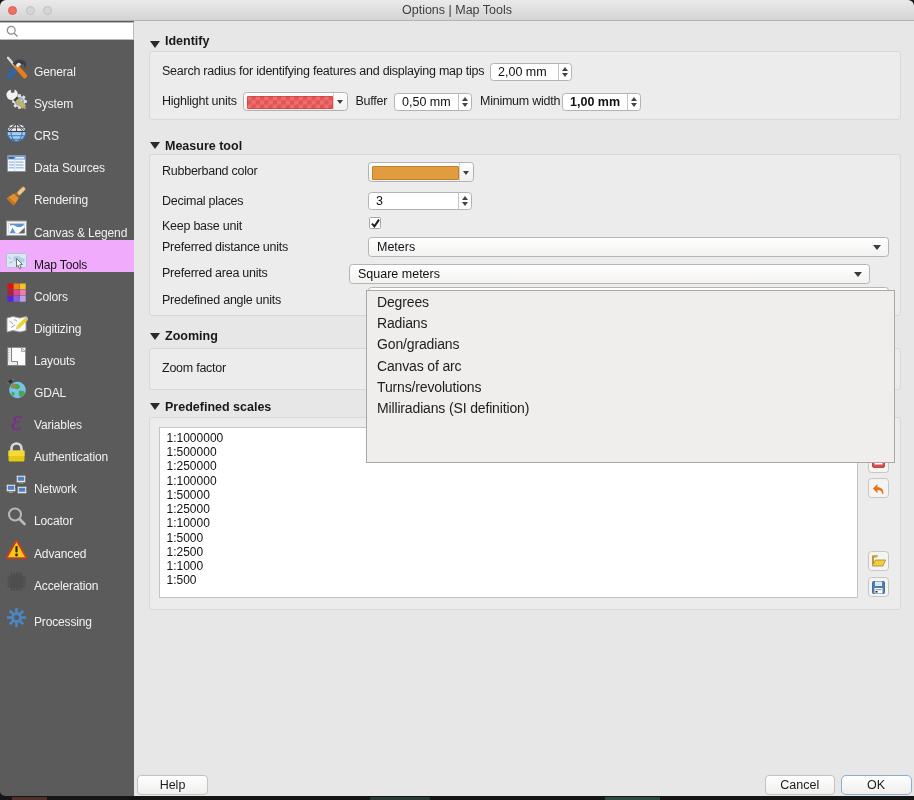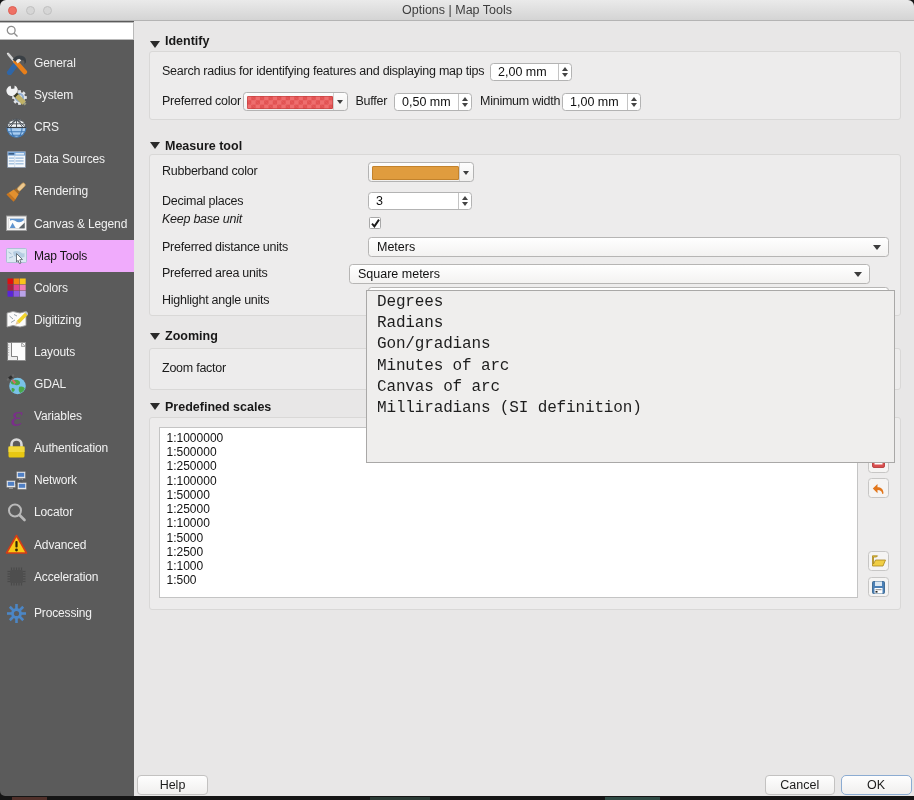--- a/index.html
+++ b/index.html
@@ -6,21 +6,21 @@
 html,body{width:914px;height:800px;overflow:hidden;}
 body{font-family:"Liberation Sans",sans-serif;position:relative;background:#e8e7e7;}
 .abs{position:absolute;}
 
 #titlebar{left:0;top:0;width:914px;height:21px;background:linear-gradient(#eaeaea,#d4d4d4);border-bottom:1px solid #b4b4b4;border-radius:6px 6px 0 0;}
 #titlebar .title{width:100%;text-align:center;font-size:12.5px;color:#3e3e3e;line-height:20px;}
 .tl{width:9px;height:9px;border-radius:50%;top:5.5px;}
 
 #sidebar{left:0;top:21px;width:134px;height:775px;background:#5b5b5b;border-bottom-left-radius:5px;}
 #search{left:0;top:21.5px;width:134px;height:18.5px;background:#fff;border:1px solid #b9b9b9;border-left:none;}
-.sbitem{left:0;width:134px;height:32.1px;display:flex;align-items:center;color:#f1f1f1;font-size:12px;letter-spacing:-0.15px;}
+.sbitem{left:0;width:134px;height:32.1px;display:flex;align-items:flex-end;color:#f1f1f1;font-size:12px;letter-spacing:-0.15px;}
 .sbitem .ic{width:23px;height:23px;margin-left:5px;flex:none;}
 .sbitem .lb{margin-left:6px;white-space:nowrap;}
 .sbitem.sel{background:#f0abfc;color:#141414;}
 
 .hdr{display:flex;align-items:center;font-size:12.5px;font-weight:bold;color:#181818;}
 .hdr .tri{width:0;height:0;border-left:5.5px solid transparent;border-right:5.5px solid transparent;border-top:7px solid #2a2a2a;margin-right:5px;}
 .grp{background:#edecec;border:1px solid #d9d8d7;border-radius:3px;}
 .lbl{font-size:12.5px;letter-spacing:-0.25px;color:#1b1b1b;white-space:nowrap;}
 .spin{background:#fff;border:1px solid #b3b3b3;border-radius:3.5px;font-size:12.5px;color:#111;}
 .spin .tx{position:absolute;left:7px;top:0;bottom:0;display:flex;align-items:center;}
@@ -31,21 +31,21 @@
 .combo{background:linear-gradient(#ffffff,#f3f2f1);border:1px solid #b6b5b4;border-radius:3.5px;font-size:12.5px;color:#111;}
 .combo .tx{position:absolute;left:8px;top:0;bottom:0;display:flex;align-items:center;}
 .combo .ca{position:absolute;right:7px;top:50%;margin-top:-2px;width:0;height:0;border-left:4.5px solid transparent;border-right:4.5px solid transparent;border-top:5px solid #3c3c3c;}
 .colorbtn{background:linear-gradient(#fdfdfd,#f1f0ef);border:1px solid #b3b3b3;border-radius:3.5px;}
 .colorbtn .ca{position:absolute;right:4.5px;top:50%;margin-top:-1.5px;width:0;height:0;border-left:3.5px solid transparent;border-right:3.5px solid transparent;border-top:4px solid #3f3f3f;}
 .colorbtn .sep{position:absolute;right:13px;top:0;bottom:0;width:1px;background:#d2d1d0;}
 .sqbtn{background:#f5f4f3;border:1px solid #c7c6c5;border-radius:3.5px;display:flex;align-items:center;justify-content:center;}
 .btn{background:linear-gradient(#fefefe,#f0efee);border:1px solid #c3c2c1;border-radius:4px;font-size:12.5px;color:#1c1c1c;display:flex;align-items:center;justify-content:center;}
 
 #dd{left:366px;top:290px;width:528.5px;height:173px;background:#efeeed;border:1px solid #a9a8a7;z-index:50;}
-#dd .it{height:21.37px;display:flex;align-items:center;padding-left:10px;font-size:16px;letter-spacing:-0.15px;color:#1d1d1d;font-family:Liberation Mono, monospace;}
+#dd .it{height:21.37px;display:flex;align-items:center;padding-left:10px;font-size:14px;letter-spacing:-0.15px;color:#1d1d1d;}
 #dd .it.hl{background:#6591dd;color:#fff;}
 #scales{left:158.5px;top:427px;width:699.5px;height:171px;background:#fff;border:1px solid #c4c4c4;font-size:12px;color:#111;padding:3px 0 0 7px;line-height:14.24px;}
 </style>
 </head>
 <body>
 
 <div class="abs" style="left:0;top:788px;width:14px;height:8px;background:#151515;"></div>
 <div class="abs" id="sidebar"></div>
 
 <div class="abs" style="left:0;top:0;width:10px;height:10px;background:#151515;"></div>
@@ -312,36 +312,36 @@
 <div class="abs hdr" style="left:150px;top:33px;height:15px;align-items:flex-end;"><div class="tri"></div>Identify</div>
 <div class="abs grp" style="left:149px;top:51px;width:752px;height:69px;"></div>
 <div class="abs lbl" style="left:162px;top:65px;line-height:13px;">Search radius for identifying features and displaying map tips</div>
 <div class="abs spin" style="left:490px;top:62.5px;width:82px;height:18px;">
     <div class="tx">2,00 mm</div>
     <div class="arr">
       <div class="up"></div>
       <div class="dn"></div>
     </div>
   </div>
-<div class="abs lbl" style="left:162px;top:95px;line-height:13px;">Preferred color</div>
+<div class="abs lbl" style="left:162px;top:95px;line-height:13px;">Highlight units</div>
 <div class="abs colorbtn" style="left:243px;top:92px;width:105px;height:19px;">
   <div class="abs" style="left:2.5px;top:2.5px;width:86px;height:13px;border-radius:1px;background-color:#ee6e6e;background-image:linear-gradient(45deg,#e15252 25%,transparent 25%,transparent 75%,#e15252 75%),linear-gradient(45deg,#e15252 25%,transparent 25%,transparent 75%,#e15252 75%);background-size:8.6px 8.6px;background-position:0 0,4.3px 4.3px;box-shadow:inset 0 0 0 1px rgba(190,60,60,.55);"></div>
   <div class="sep"></div>
     <div class="ca"></div>
 </div>
 <div class="abs lbl" style="left:355.5px;top:95px;line-height:13px;">Buffer</div>
 <div class="abs spin" style="left:394px;top:92.5px;width:78px;height:18px;">
     <div class="tx">0,50 mm</div>
     <div class="arr">
       <div class="up"></div>
       <div class="dn"></div>
     </div>
   </div>
 <div class="abs lbl" style="left:480px;top:95px;line-height:13px;">Minimum width</div>
-<div class="abs spin" style="left:562px;top:92.5px;width:79px;height:18px;">
+<div class="abs spin" style="left:562px;top:92.5px;width:79px;height:18px;font-weight:bold;">
     <div class="tx">1,00 mm</div>
     <div class="arr">
       <div class="up"></div>
       <div class="dn"></div>
     </div>
   </div>
 
 <div class="abs hdr" style="left:150px;top:138px;height:15px;"><div class="tri"></div>Measure tool</div>
 <div class="abs grp" style="left:149px;top:154px;width:752px;height:162px;"></div>
 <div class="abs lbl" style="left:162px;top:165px;line-height:13px;">Rubberband color</div>
@@ -351,37 +351,37 @@
     <div class="ca"></div>
 </div>
 <div class="abs lbl" style="left:162px;top:194.5px;line-height:13px;">Decimal places</div>
 <div class="abs spin" style="left:368px;top:192px;width:104px;height:18px;">
     <div class="tx">3</div>
     <div class="arr">
       <div class="up"></div>
       <div class="dn"></div>
     </div>
   </div>
-<div class="abs lbl" style="left:162px;top:213px;line-height:13px;font-style:italic;">Keep base unit</div>
+<div class="abs lbl" style="left:162px;top:220px;line-height:13px;">Keep base unit</div>
 <div class="abs" style="left:368.5px;top:216.5px;width:12.5px;height:12.5px;background:#fff;border:1px solid #a8a8a8;border-radius:1.5px;">
   <svg width="11" height="11" viewBox="0 0 11 11" style="position:absolute;left:0;top:0;">
       <polyline points="2,5.6 4.4,8.4 9,1.6" fill="none" stroke="#1c1c1c" stroke-width="1.9"></polyline>
     </svg>
 </div>
 <div class="abs lbl" style="left:162px;top:240.5px;line-height:13px;">Preferred distance units</div>
 <div class="abs combo" style="left:368px;top:237px;width:520.5px;height:19.5px;">
     <div class="tx">Meters</div>
     <div class="ca"></div>
   </div>
 <div class="abs lbl" style="left:162px;top:267px;line-height:13px;">Preferred area units</div>
 <div class="abs combo" style="left:349px;top:264px;width:520.5px;height:19.5px;">
     <div class="tx">Square meters</div>
     <div class="ca"></div>
   </div>
-<div class="abs lbl" style="left:162px;top:294px;line-height:13px;">Highlight angle units</div>
+<div class="abs lbl" style="left:162px;top:294px;line-height:13px;">Predefined angle units</div>
 <div class="abs combo" style="left:368px;top:287px;width:520.5px;height:19px;"></div>
 
 <div class="abs hdr" style="left:150px;top:328.5px;height:15px;"><div class="tri"></div>Zooming</div>
 <div class="abs grp" style="left:149px;top:348px;width:752px;height:42px;"></div>
 <div class="abs lbl" style="left:162px;top:362px;line-height:13px;">Zoom factor</div>
 
 <div class="abs hdr" style="left:150px;top:399px;height:15px;"><div class="tri"></div>Predefined scales</div>
 <div class="abs grp" style="left:149px;top:417px;width:752px;height:193px;"></div>
 <div class="abs" id="scales">1:1000000<br>1:500000<br>1:250000<br>1:100000<br>1:50000<br>1:25000<br>1:10000<br>1:5000<br>1:2500<br>1:1000<br>1:500</div>
 
@@ -408,22 +408,22 @@
       <rect x="2.5" y="7" width="8" height="5.5" fill="#fff"></rect>
       <rect x="3.5" y="8.2" width="6" height="1" fill="#888"></rect>
       <rect x="3.5" y="10" width="2" height="1.6" fill="#222"></rect>
     </svg>
 </div>
 
 <div class="abs" id="dd">
   <div class="it">Degrees</div>
   <div class="it">Radians</div>
   <div class="it">Gon/gradians</div>
-  <div class="it">Minutes of arc</div>
   <div class="it">Canvas of arc</div>
+  <div class="it">Turns/revolutions</div>
   <div class="it">Milliradians (SI definition)</div>
 </div>
 
 <div class="abs btn" style="left:137px;top:775px;width:71px;height:20px;">Help</div>
 <div class="abs btn" style="left:764.5px;top:774.5px;width:70.5px;height:20.5px;">Cancel</div>
 <div class="abs btn" style="left:840.5px;top:774.5px;width:71px;height:20.5px;border:1.5px solid #8cacd2;border-radius:5px;">OK</div>
 
 <div class="abs" style="left:0;top:796px;width:914px;height:4px;background:#151515;"></div>
 <div class="abs" style="left:12px;top:797px;width:35px;height:3px;background:#50302a;"></div>
 <div class="abs" style="left:605px;top:797px;width:55px;height:3px;background:#2e4a44;"></div>

